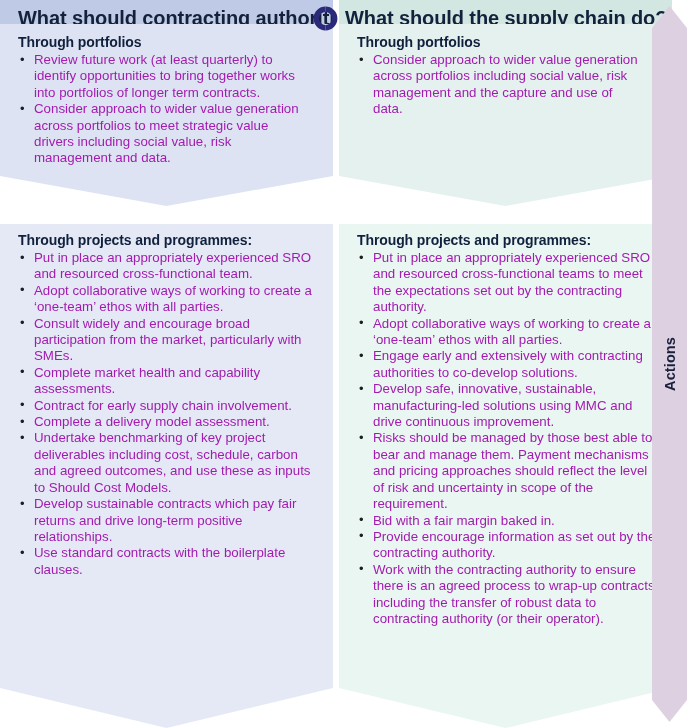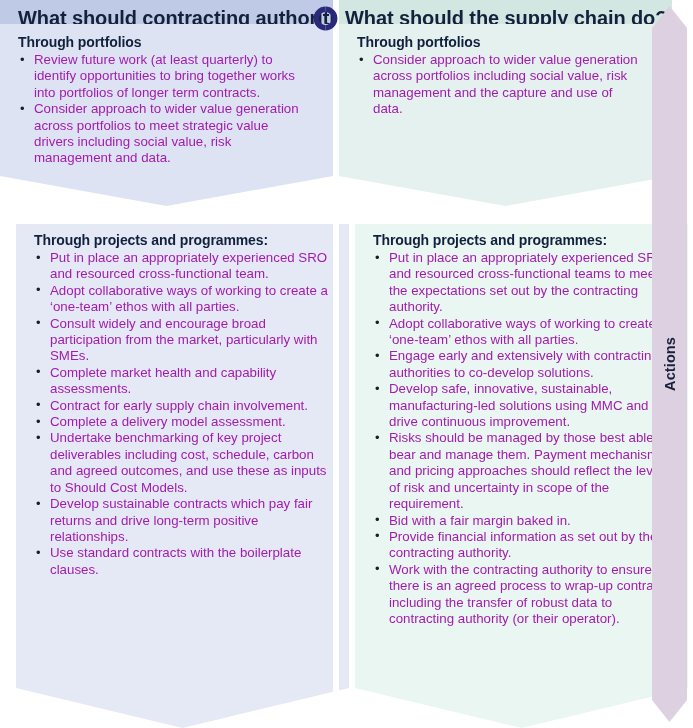--- a/index.html
+++ b/index.html
@@ -70,21 +70,20 @@
   
   .sec1-band {
     clip-path: polygon(0 0, 100% 0, 100% 152px, 50% 182px, 0 152px);
   }
 
   
   .sec2-band {
     top: 224px;
     height: 504px;
     padding: 8px 14px 0 18px;
-    margin-left: 16px;
   }
   .col-left  .sec2-band { background: #e4e9f5; }
   .col-right .sec2-band { background: #eaf6f2; }
   .sec2-band {
     clip-path: polygon(0 0, 100% 0, 100% 464px, 50% 504px, 0 464px);
   }
 
   
   .sub-head {
     font-size: 14px;
@@ -218,21 +217,21 @@
 
     <div class="band sec2-band">
       <div class="sub-head">Through projects and programmes:</div>
       <ul class="bullets">
         <li>Put in place an appropriately experienced SRO and resourced cross-functional teams to meet the expectations set out by the contracting authority.</li>
         <li>Adopt collaborative ways of working to create a ‘one-team’ ethos with all parties.</li>
         <li>Engage early and extensively with contracting authorities to co-develop solutions.</li>
         <li>Develop safe, innovative, sustainable, manufacturing-led solutions using MMC and drive continuous improvement.</li>
         <li>Risks should be managed by those best able to bear and manage them. Payment mechanisms and pricing approaches should reflect the level of risk and uncertainty in scope of the requirement.</li>
         <li>Bid with a fair margin baked in.</li>
-        <li>Provide financial information as set out by the contracting authority.</li>
+        <li>Provide encourage information as set out by the contracting authority.</li>
         <li>Work with the contracting authority to ensure there is an agreed process to wrap-up contracts including the transfer of robust data to contracting authority (or their operator).</li>
       </ul>
     </div>
   </div>
 
   <svg class="split-circle" viewBox="0 0 27 27">
     <path d="M13.5 1.6 A11.9 11.9 0 0 0 13.5 25.4 L13.5 20.0 A6.5 6.5 0 0 1 13.5 7.0 Z" fill="#2b2a7a"></path>
     <path d="M13.5 1.6 A11.9 11.9 0 0 1 13.5 25.4 L13.5 20.0 A6.5 6.5 0 0 0 13.5 7.0 Z" fill="#2b2a7a"></path>
   </svg>
 

